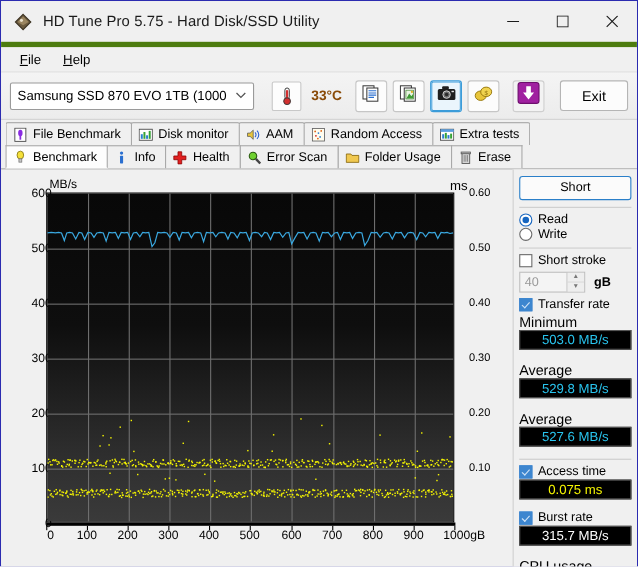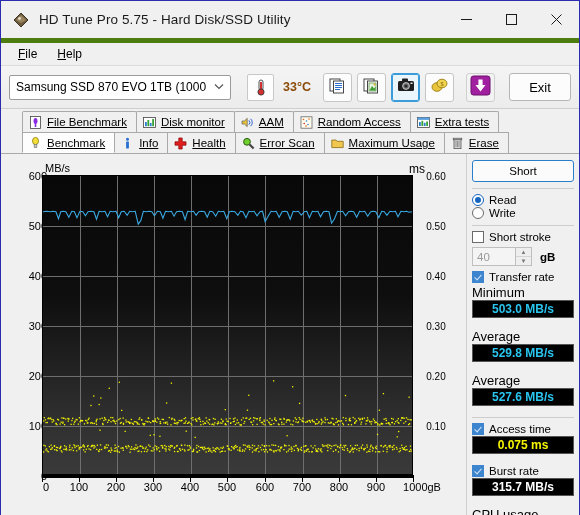--- a/index.html
+++ b/index.html
@@ -69,21 +69,21 @@
   .tbtn.sel{border:1px solid #3c9cd9;background:#eaf5fc;box-shadow:0 0 0 1px #3c9cd9 inset;}
   .tbtn.plain{border:1px solid #cfcfcf;background:#f3f3f3;}
   .tbtn.gap{margin-left:12px;}
   .exit-btn{
     margin-left:14px;width:60px;height:26px;border:1px solid #b5b5b5;background:#fcfcfc;
     border-radius:3px;display:flex;align-items:center;justify-content:center;
     font-size:13px;color:#000;
   }
   
   .tabs-wrap{background:#f0f0f0;padding-top:2px;}
-  .tabrow{display:flex;height:21px;padding-left:21px;text-decoration:underline;}
+  .tabrow{display:flex;height:21px;padding-left:4px;}
   .tab{
     display:flex;align-items:center;box-sizing:border-box;
     border:1px solid #a9a9a9;border-bottom:none;background:#f0f0f0;
     font-size:11.5px;color:#000;padding:0 9px 0 6px;margin-right:-1px;position:relative;
   }
   .tab .ic{width:13px;height:13px;margin-right:5px;flex:none;display:block;}
   .tab.active{background:#fdfdfd;border-bottom:1px solid #fdfdfd;z-index:3;font-weight:normal;}
   .tabrow.row1 .tab{border-top-left-radius:2px;border-top-right-radius:2px;}
   .tabrow.row2{margin-top:0;}
   
@@ -168,21 +168,21 @@
   .spin .btns div{
     flex:1;display:flex;align-items:center;justify-content:center;
     font-size:6px;color:#777;background:#eee;
   }
   .spin .btns div:first-child{border-bottom:1px solid #d4d4d4;}
   .gb-lab{font-size:11.5px;color:#000;font-weight:bold;margin-left:8px;}
   .field-label{font-size:13px;color:#000;margin-top:2px;}
   .val-box{
     height:18px;background:#000;border:1px solid #555;box-sizing:border-box;
     display:flex;align-items:center;justify-content:center;
-    font-size:12px;font-weight:bold;margin-bottom:11px;
+    font-size:12px;font-weight:normal;margin-bottom:11px;
   }
   .val-cyan{color:#29c5ef;}
   .val-yellow{color:#f5f500;}
   .val-white{color:#ffffff;}
 </style>
 </head>
 <body>
 
 <div class="window">
 
@@ -404,21 +404,21 @@
             </svg>
         </span>
         <span>Error Scan</span>
       </div>
       <div class="tab">
         <span class="ic">
           <svg width="13" height="13" viewBox="0 0 13 13">
               <path d="M0.8 3 L5 3 L6 4.3 L12.2 4.3 L12.2 10.6 L0.8 10.6 Z" fill="#f0c850" stroke="#8a6a10" stroke-width="0.8"></path>
             </svg>
         </span>
-        <span>Maximum Usage</span>
+        <span>Folder Usage</span>
       </div>
       <div class="tab">
         <span class="ic">
           <svg width="13" height="13" viewBox="0 0 13 13">
               <rect x="3" y="2.6" width="7" height="9" fill="#d5d5d5" stroke="#555" stroke-width="0.8"></rect>
               <rect x="2.2" y="1.2" width="8.6" height="1.6" fill="#bbb" stroke="#555" stroke-width="0.7"></rect>
               <line x1="5" y1="4" x2="5" y2="10" stroke="#777" stroke-width="0.7"></line>
               <line x1="6.5" y1="4" x2="6.5" y2="10" stroke="#777" stroke-width="0.7"></line>
               <line x1="8" y1="4" x2="8" y2="10" stroke="#777" stroke-width="0.7"></line>
             </svg>

